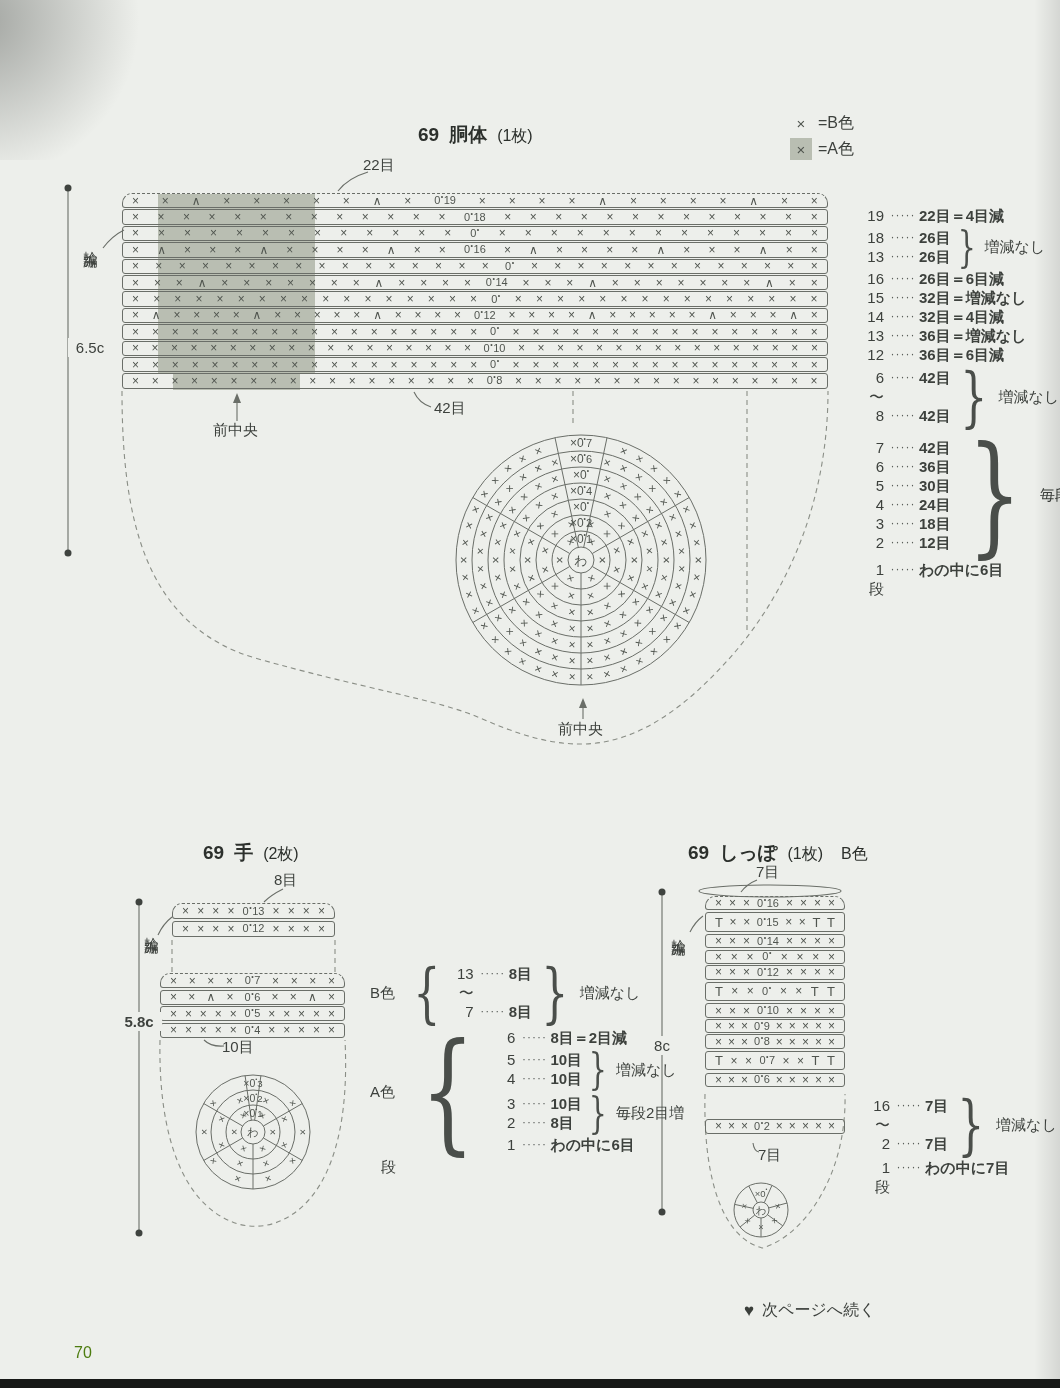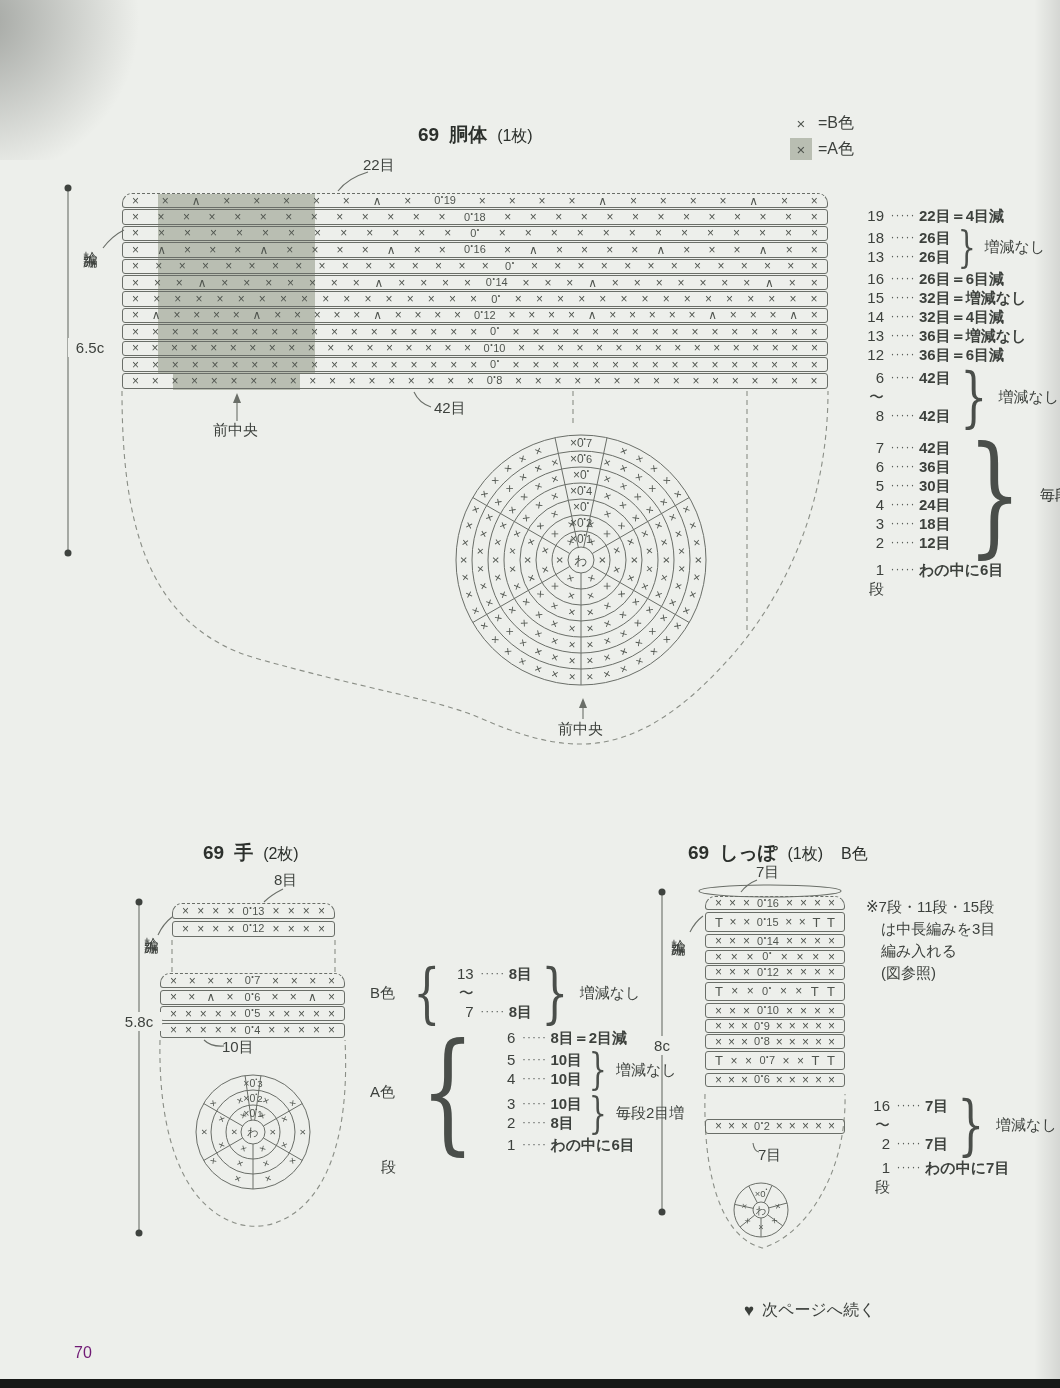--- a/index.html
+++ b/index.html
@@ -75,21 +75,21 @@
           transform:scaleX(.65); color:#4a4e4a; font-weight:400; margin:0 0 0 2px;}
   .nglabel{margin-left:4px; white-space:nowrap;}
   .cgroup{display:flex; align-items:center;}
   .clabel{width:34px; flex:none; white-space:nowrap;}
 
   .note-text{z-index:4; font-size:15px; line-height:22px; white-space:nowrap;}
   .note-text div:not(:first-child){padding-left:15px;}
 
   .footer{display:flex; align-items:center; gap:8px; font-size:16px; color:#3a3e3a; z-index:4;}
   .heart{font-size:17px;}
-  .pagenum{font-size:16px; color:#701a75; z-index:4;}
+  .pagenum{font-size:16px; color:#4d7c0f; z-index:4;}
 
   svg#overlay{position:absolute; left:0; top:0; z-index:2; pointer-events:none;}
   #overlay path.dash, #overlay line.dash{stroke:var(--dash); stroke-width:1.1; fill:none; stroke-dasharray:5 4;}
   #overlay path.solid, #overlay line.solid, #overlay ellipse.solid{stroke:var(--line); stroke-width:1.1; fill:none;}
   #overlay circle.dot{fill:#3f433f; stroke:none;}
   #overlay polygon.ah{fill:var(--line); stroke:none;}
   #overlay g.cchart circle, #overlay g.cchart line{stroke:var(--line); stroke-width:1; fill:none;}
   #overlay g.cchart text{fill:var(--sym); stroke:none; font-family:"Liberation Sans","DejaVu Sans",sans-serif;}
 </style>
 </head>
@@ -964,21 +964,21 @@
       </div>
     </div>
 
   <div class="abs sec-title" style="left:203px; top:840px;">
     <span>69</span>
     <span>手</span>
     <span class="cnt">(2枚)</span>
   </div>
   <div class="abs small-label" style="left:274px; top:871px;">8目</div>
   <div class="abs vtext" style="left:143px; top:926px;">輪編み</div>
-  <div class="abs mlabel" style="left:116px; top:1012px; width:46px;">5.8c</div>
+  <div class="abs mlabel" style="left:116px; top:1012px; width:46px;font-weight:bold;">5.8c</div>
 
   <div class="rows" id="hand-rows-top" style="left:172px; top:903px; width:163px;">
       <div class="crow first">
         <span class="sx">×</span>
         <span class="sx">×</span>
         <span class="sx">×</span>
         <span class="sx">×</span>
         <span class="rlabel">
           <i>0</i>
           <b>•</b>
@@ -1334,26 +1334,20 @@
         </span>
         <span class="sx">×</span>
         <span class="sx">×</span>
         <span class="sx">×</span>
         <span class="sx">×</span>
         <span class="sx">×</span>
       </div>
     </div>
 
   <div class="abs small-label" style="left:758px; top:1146px;">7目</div>
-  <div class="abs note-text" id="tail-note-text" style="left:866px; top:896px;">
-      <div>※7段・11段・15段</div>
-      <div>は中長編みを3目</div>
-      <div>編み入れる</div>
-      <div>(図参照)</div>
-    </div>
   <div class="abs notes" id="tail-notes" style="left:864px; top:1092px;">
       <div class="ngroup">
         <div>
           <div class="nline">
             <span class="nno">16</span>
             <span class="ndots">·····</span>
             <span class="nval">7目</span>
           </div>
           <div class="nline">
             <span class="nno">〜</span>

